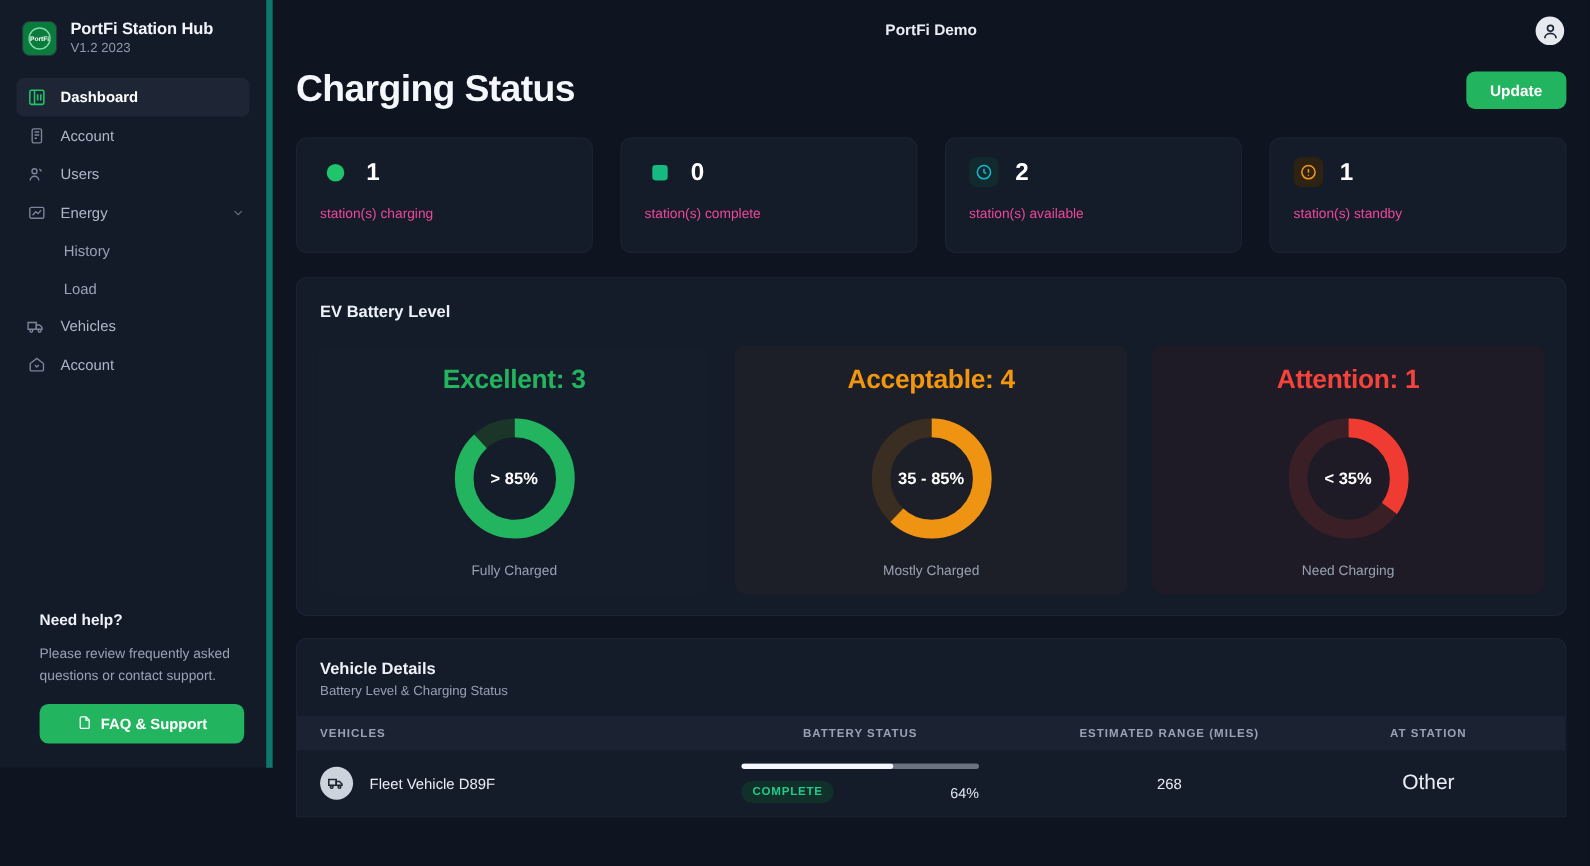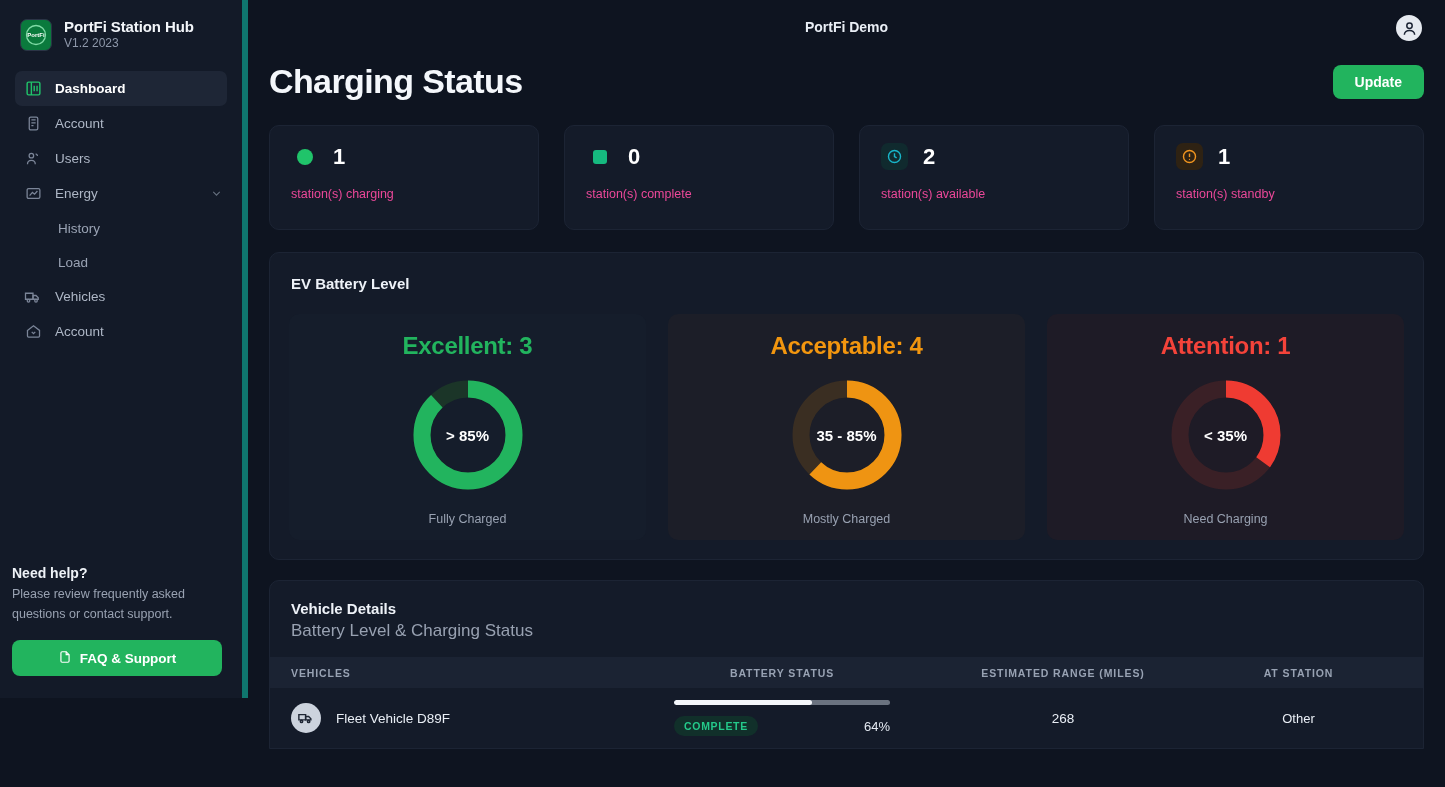--- a/index.html
+++ b/index.html
@@ -42,23 +42,23 @@
   .nav-ico { width: 18px; height: 18px; color: #78melt; color: #7b8598; display:flex; align-items:center; justify-content:center; }
   .nav-ico svg { display: block; }
   .nav-label { flex: 1; }
   .chev { color: #66707f; display: flex; padding-right: 4px; }
   .nav-sub {
     height: 34px; margin: 0 15px; padding-left: 43px;
     display: flex; align-items: center;
     color: #9aa3b4; font-size: 13.5px; border-radius: 7px; cursor: pointer;
   }
 
-  .help { position: absolute; left: 12px; right: 20px; bottom: 22px; }
+  .help { position: absolute; left: 36px; right: 20px; bottom: 22px; }
   .help-title { font-size: 14px; font-weight: bold; color: #eef2f7; }
-  .help-body { font-size: 12.5px; color: #99a2b2; line-height: 1.55; margin-top: 4px; }
+  .help-body { font-size: 12.5px; color: #99a2b2; line-height: 1.55; margin-top: 14px; }
   .help-btn {
     margin-top: 16px; height: 36px; width: 100%;
     background: #22b45e; border: none; border-radius: 8px;
     color: #fff; font-size: 13.5px; font-weight: bold;
     display: flex; align-items: center; justify-content: center; gap: 8px;
     cursor: pointer; font-family: inherit;
   }
 
   
   .main { flex: 1; height: 787px; background: #0e1420; position: relative; overflow: hidden; }
@@ -118,21 +118,21 @@
   .donut-foot { margin-top: 22px; font-size: 12.5px; color: #98a1b1; }
 
   
   .table-panel {
     margin: 20px 21px 0 21px; background: #141b29;
     border: 1px solid #1c2434; border-radius: 10px 10px 0 0;
     overflow: hidden;
   }
   .tp-head { padding: 19px 21px 16px 21px; }
   .tp-title { font-size: 15px; font-weight: bold; color: #eef2f8; }
-  .tp-sub { font-size: 17px; color: #98a1b1; margin-top: 4px; }
+  .tp-sub { font-size: 12px; color: #98a1b1; margin-top: 4px; }
   .thead {
     display: flex; background: #1b2333; height: 31px; align-items: center;
     font-size: 10.5px; letter-spacing: 0.9px; color: #98a2b3; font-weight: bold;
   }
   .th-veh { width: 372px; padding-left: 21px; }
   .th-bat { width: 280px; text-align: center; }
   .th-rng { width: 282px; text-align: center; }
   .th-sta { flex: 1; text-align: center; padding-right: 30px; }
   .trow { display: flex; align-items: center; height: 60px; }
   .td-veh { width: 372px; padding-left: 21px; display: flex; align-items: center; gap: 15px; }
@@ -144,21 +144,21 @@
   .td-bat { width: 280px; display: flex; flex-direction: column; align-items: center; }
   .bar { width: 216px; height: 5px; border-radius: 3px; background: #6b7380; overflow: hidden; }
   .bar-fill { height: 100%; background: #f4f7fb; border-radius: 3px; }
   .bat-row { width: 216px; display: flex; align-items: center; justify-content: space-between; margin-top: 11px; }
   .chip {
     background: #11302a; color: #24c98a; font-size: 10.5px; font-weight: bold;
     letter-spacing: 0.7px; padding: 4px 10px; border-radius: 10px;
   }
   .bat-pct { font-size: 13px; color: #e3e9f1; }
   .td-rng { width: 282px; text-align: center; font-size: 13.5px; color: #e9eef5; }
-  .td-sta { flex: 1; text-align: center; font-size: 13px; color: #e9eef5; padding-right: 30px; }
+  .td-sta { flex: 1; text-align: center; font-size: 19px; color: #e9eef5; padding-right: 30px; }
 </style>
 </head>
 <body>
 
 <div class="app">
 
   <aside class="sidebar">
     <div class="brand">
       <div class="brand-logo">
         <svg width="26" height="26" viewBox="0 0 26 26">

